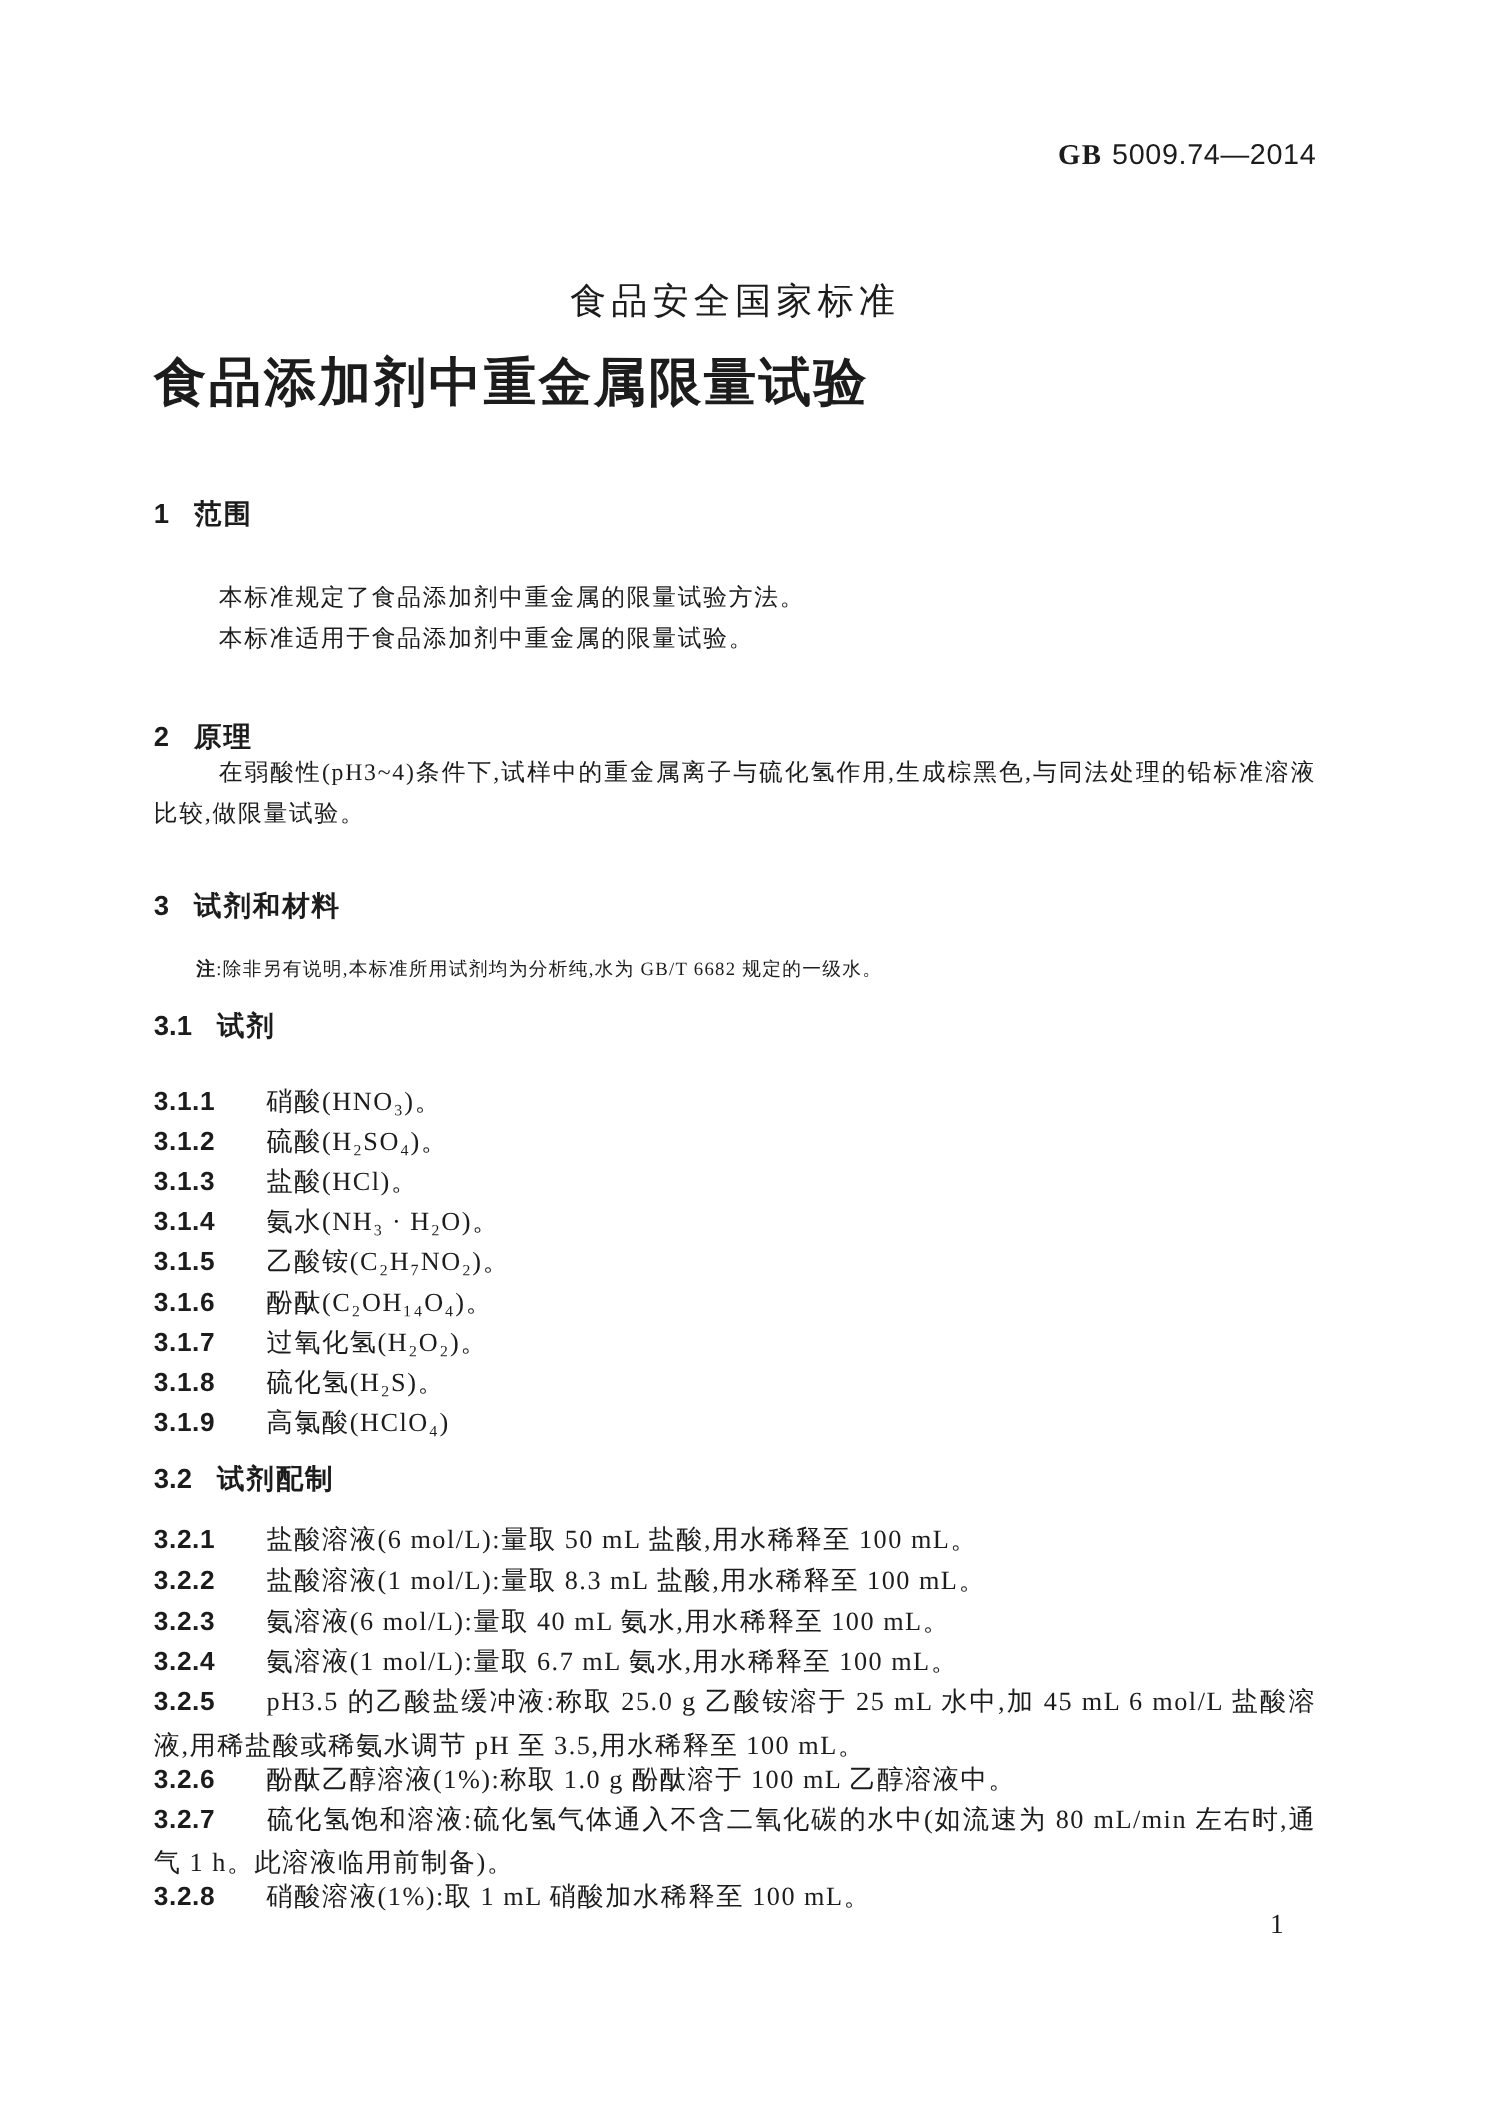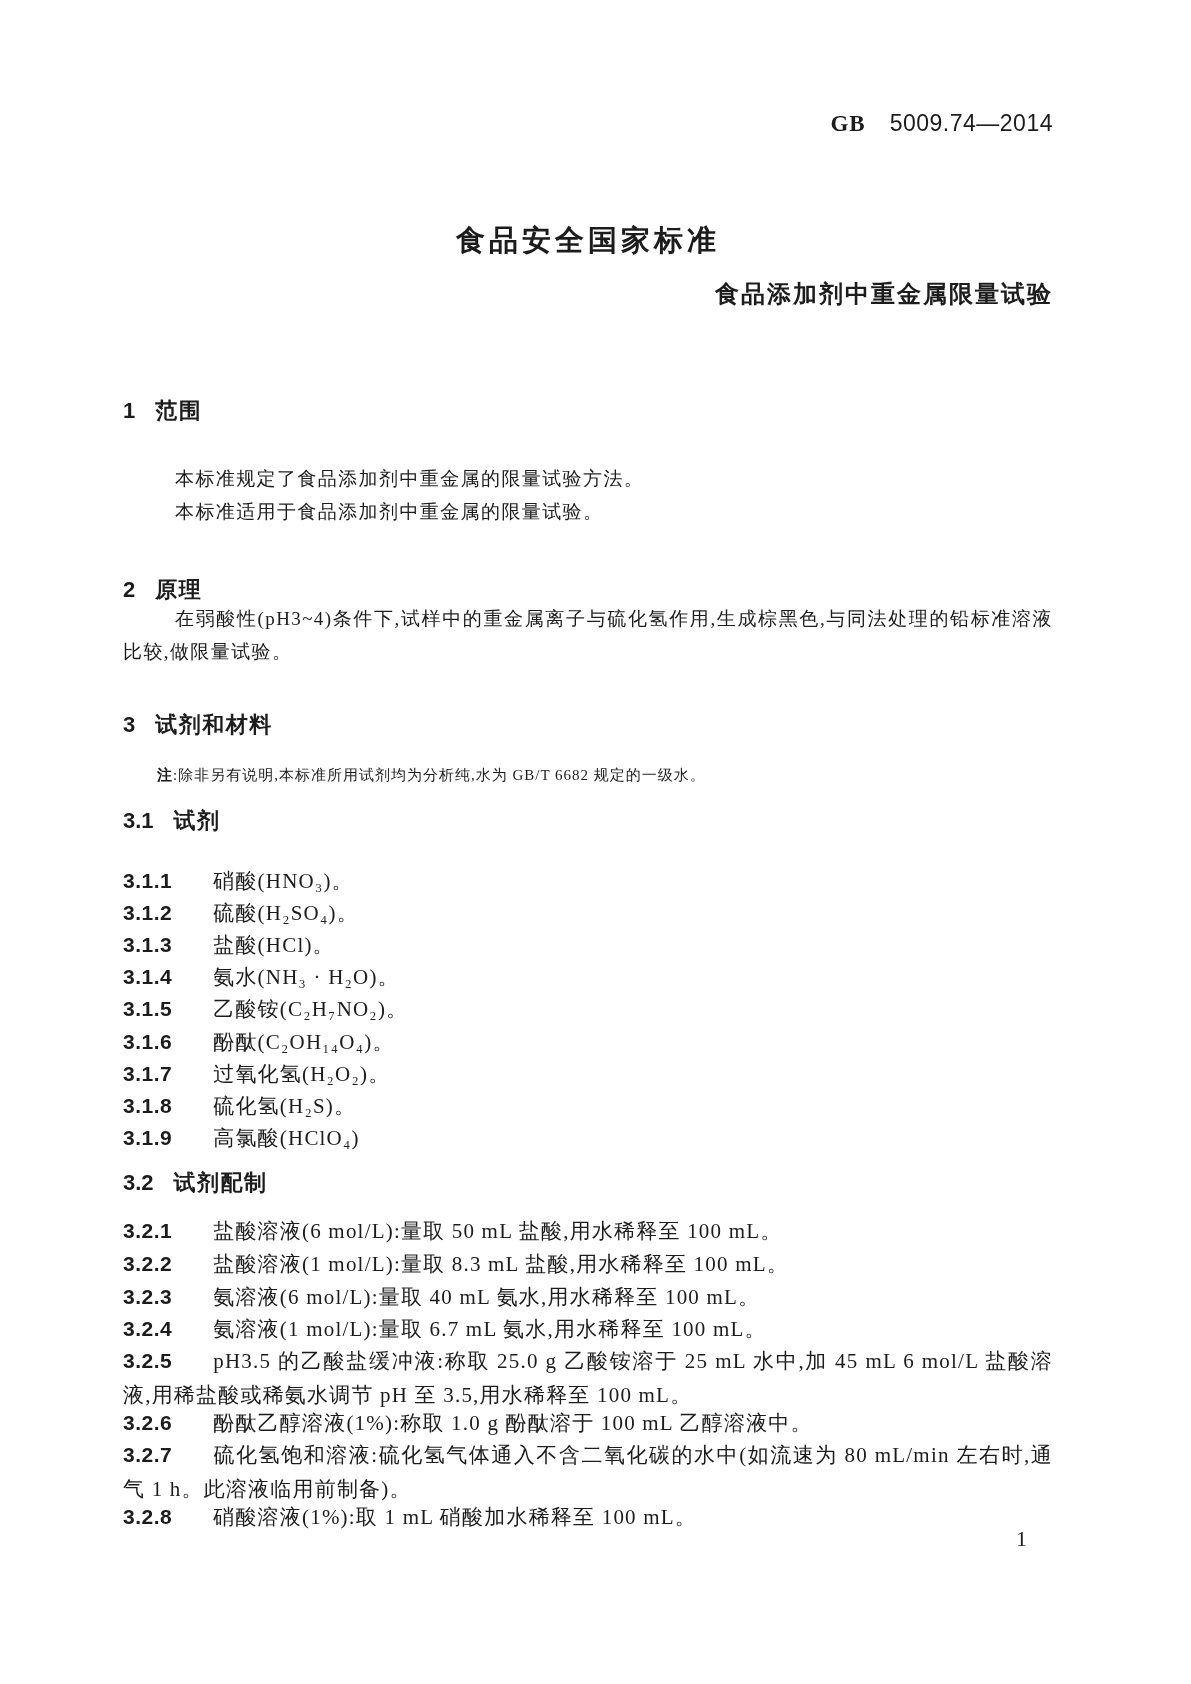--- a/index.html
+++ b/index.html
@@ -5,28 +5,28 @@
   html,body{margin:0;padding:0;background:#ffffff;}
   body{
     width:1191px;height:1684px;position:relative;overflow:hidden;
     font-family:"Liberation Serif","DejaVu Serif",serif;
     color:#1c1c1c;
   }
   .line{position:absolute;left:123px;width:930px;}
 
   
   .doc-number{top:110px;text-align:right;font-size:23px;letter-spacing:.5px;}
-  .doc-number .gb{font-weight:bold;font-family:"Liberation Serif",serif;letter-spacing:1px;margin-right:24px;}
+  .doc-number .gb{font-weight:bold;font-family:"Liberation Serif",serif;letter-spacing:1px;margin-right:8px;}
   .doc-number .code{font-family:"Liberation Sans","DejaVu Sans",sans-serif;font-weight:400;}
 
   
   .title1{top:221px;text-align:center;font-family:"Liberation Sans","DejaVu Sans",sans-serif;
-          font-weight:700;font-size:29px;letter-spacing:4px;}
-  .title2{top:278px;text-align:right;font-family:"Liberation Sans","DejaVu Sans",sans-serif;
-          font-weight:700;font-size:24px;letter-spacing:2px;}
+          font-weight:400;font-size:29px;letter-spacing:4px;}
+  .title2{top:278px;text-align:left;font-family:"Liberation Sans","DejaVu Sans",sans-serif;
+          font-weight:700;font-size:42px;letter-spacing:2px;}
 
   
   .h{font-family:Liberation Sans, sans-serif;font-weight:700;font-size:22px;letter-spacing:1.5px;}
   .h .n{margin-right:20px;letter-spacing:0;}
 
   
   .p{font-size:19px;line-height:33px;letter-spacing:1.4px;text-align:justify;}
   .indent{text-indent:52px;}
 
   

